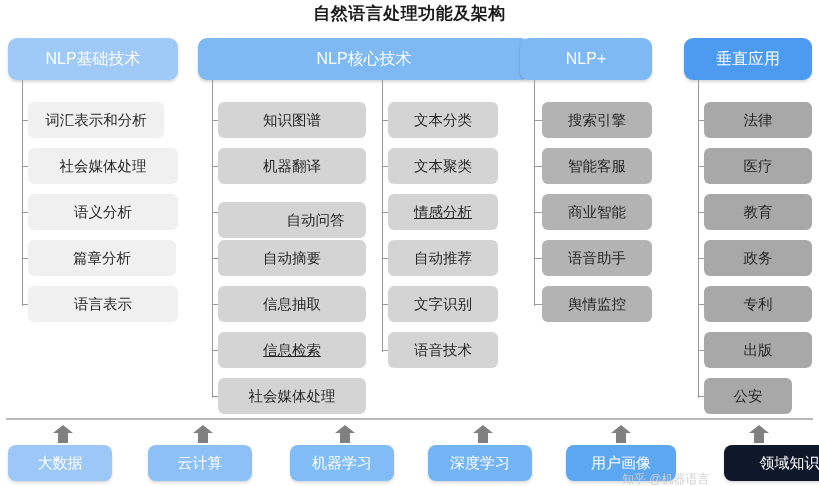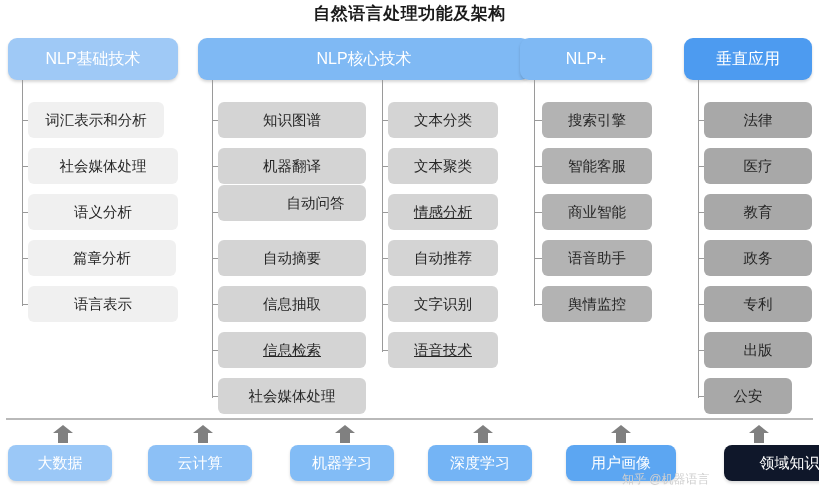--- a/index.html
+++ b/index.html
@@ -153,21 +153,21 @@
       </div>
       <div class="hline" style="left: 212px; top: 120px; width: 6px; background: rgb(154, 154, 154);"></div>
       <div class="item" style="left: 218px; top: 102px; width: 148px; background: rgb(212, 212, 212);">
         <span>知识图谱</span>
       </div>
       <div class="hline" style="left: 212px; top: 166px; width: 6px; background: rgb(154, 154, 154);"></div>
       <div class="item" style="left: 218px; top: 148px; width: 148px; background: rgb(212, 212, 212);">
         <span>机器翻译</span>
       </div>
       <div class="hline" style="left: 212px; top: 212px; width: 6px; background: rgb(154, 154, 154);"></div>
-      <div class="item" style="left: 218px; top: 185px; width: 148px; background: rgb(212, 212, 212); padding-left: 47px;">
+      <div class="item" style="left: 218px; top: 202px; width: 148px; background: rgb(212, 212, 212); padding-left: 47px;">
         <span>自动问答</span>
       </div>
       <div class="hline" style="left: 212px; top: 258px; width: 6px; background: rgb(154, 154, 154);"></div>
       <div class="item" style="left: 218px; top: 240px; width: 148px; background: rgb(212, 212, 212);">
         <span>自动摘要</span>
       </div>
       <div class="hline" style="left: 212px; top: 304px; width: 6px; background: rgb(154, 154, 154);"></div>
       <div class="item" style="left: 218px; top: 286px; width: 148px; background: rgb(212, 212, 212);">
         <span>信息抽取</span>
       </div>
@@ -193,21 +193,21 @@
       </div>
       <div class="hline" style="left: 382px; top: 258px; width: 6px; background: rgb(154, 154, 154);"></div>
       <div class="item" style="left: 388px; top: 240px; width: 110px; background: rgb(212, 212, 212);">
         <span>自动推荐</span>
       </div>
       <div class="hline" style="left: 382px; top: 304px; width: 6px; background: rgb(154, 154, 154);"></div>
       <div class="item" style="left: 388px; top: 286px; width: 110px; background: rgb(212, 212, 212);">
         <span>文字识别</span>
       </div>
       <div class="hline" style="left: 382px; top: 350px; width: 6px; background: rgb(154, 154, 154);"></div>
-      <div class="item" style="left: 388px; top: 332px; width: 110px; background: rgb(212, 212, 212); text-decoration: underline;">
+      <div class="item" style="left: 388px; top: 332px; width: 110px; background: rgb(212, 212, 212);">
         <span>语音技术</span>
       </div>
       <div class="hline" style="left: 534px; top: 120px; width: 8px; background: rgb(154, 154, 154);"></div>
       <div class="item" style="left: 542px; top: 102px; width: 110px; background: rgb(179, 179, 179);">
         <span>搜索引擎</span>
       </div>
       <div class="hline" style="left: 534px; top: 166px; width: 8px; background: rgb(154, 154, 154);"></div>
       <div class="item" style="left: 542px; top: 148px; width: 110px; background: rgb(179, 179, 179);">
         <span>智能客服</span>
       </div>

